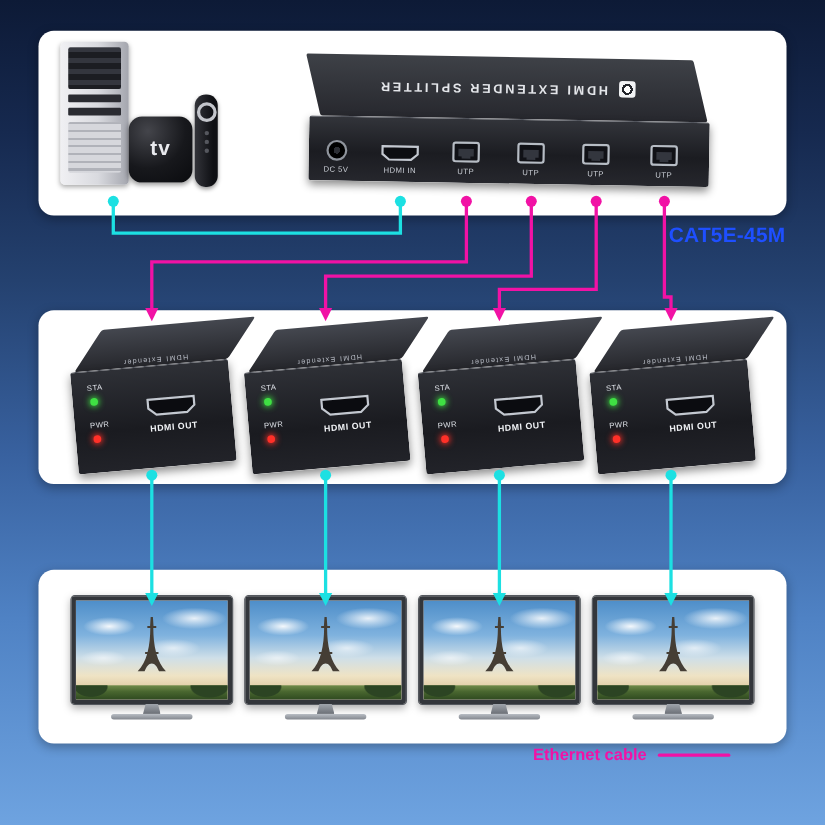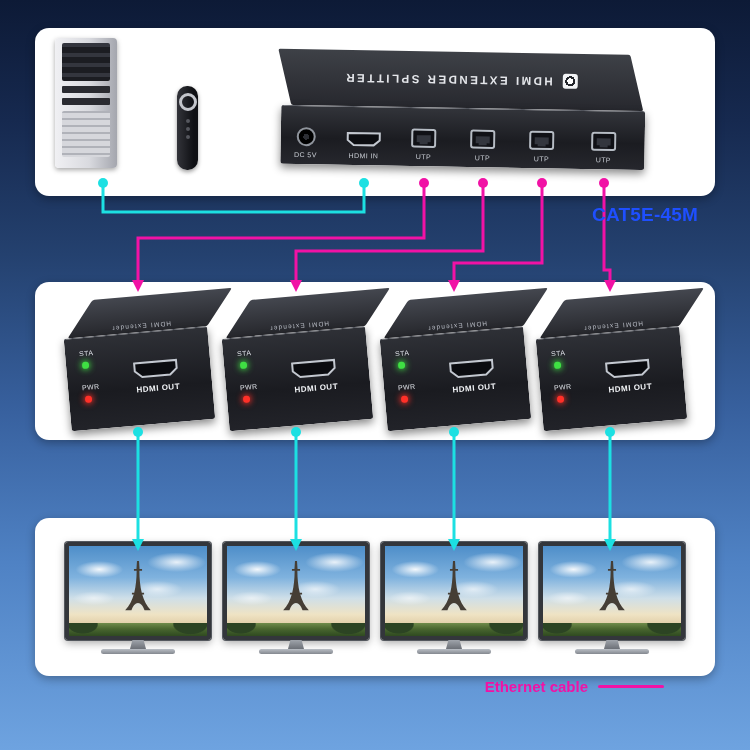--- a/index.html
+++ b/index.html
@@ -98,21 +98,21 @@
   
   .connectors { position:absolute; left:0; top:0; z-index:4; pointer-events:none; }
   .line-hdmi { fill:none; stroke:var(--hdmi-cable); stroke-width:3; }
   .line-eth  { fill:none; stroke:var(--ethernet-cable); stroke-width:3; }
   .dot-hdmi  { fill:var(--hdmi-cable); }
   .dot-eth   { fill:var(--ethernet-cable); }
   .arrow-hdmi{ fill:var(--hdmi-cable); }
   .arrow-eth { fill:var(--ethernet-cable); }
 
   
-  .cat-labels { position:absolute; left:592px; top:202px; z-index:6; color:var(--cat-label);
+  .cat-labels { position:absolute; left:608px; top:202px; z-index:6; color:var(--cat-label);
        font-size:19px; font-weight:bold; line-height:26px; letter-spacing:.2px; white-space:nowrap; }
   .legend { position:absolute; right:86px; top:678px; display:flex; flex-direction:column; gap:13px;
        align-items:flex-end; z-index:6; }
   .legend-row { display:flex; align-items:center; gap:10px; font-size:15px; font-weight:bold; }
   .legend-row.hdmi { margin-right:24px; color:var(--hdmi-cable); }
   .legend-row.eth  { color:var(--ethernet-cable); }
   .legend-line { width:66px; height:3px; border-radius:2px; }
   .legend-line.hdmi { background:var(--hdmi-cable); }
   .legend-line.eth  { background:var(--ethernet-cable); }
 </style>
@@ -120,20 +120,23 @@
 <body>
 
 <div class="canvas">
 
   <div class="panel panel-sources">
     <div class="pc">
       <div class="pc-top"></div>
       <div class="pc-slot"></div>
       <div class="pc-slot"></div>
       <div class="pc-grill"></div>
+    </div>
+    <div class="tvbox">
+      <span class="tv-logo">tv</span>
     </div>
     <div class="remote">
       <div class="remote-ring"></div>
       <div class="remote-btns"></div>
     </div>
 
     <div class="splitter">
       <div class="splitter-top">
         <div class="splitter-top-inner">
           <span class="brand-badge"></span>

